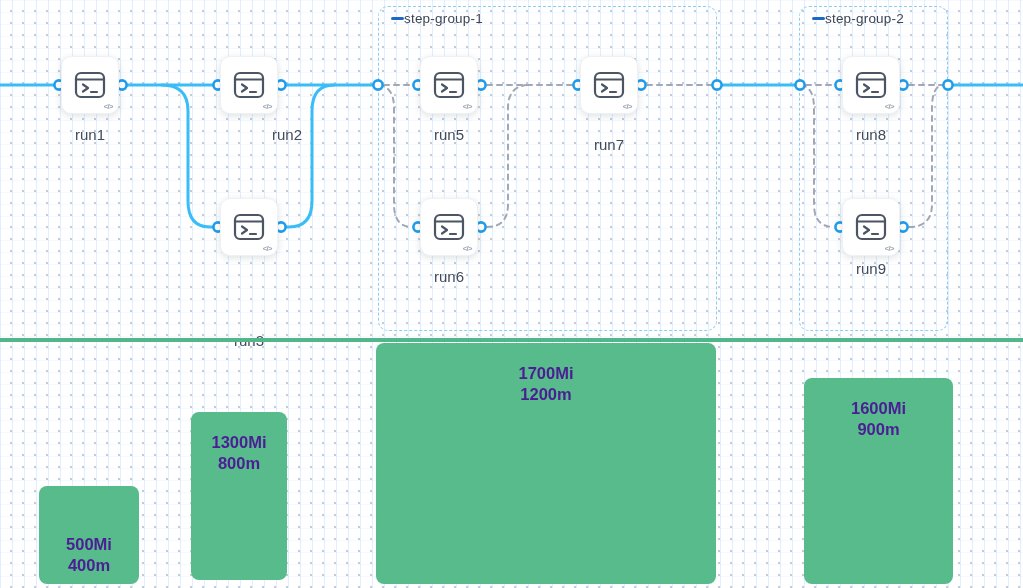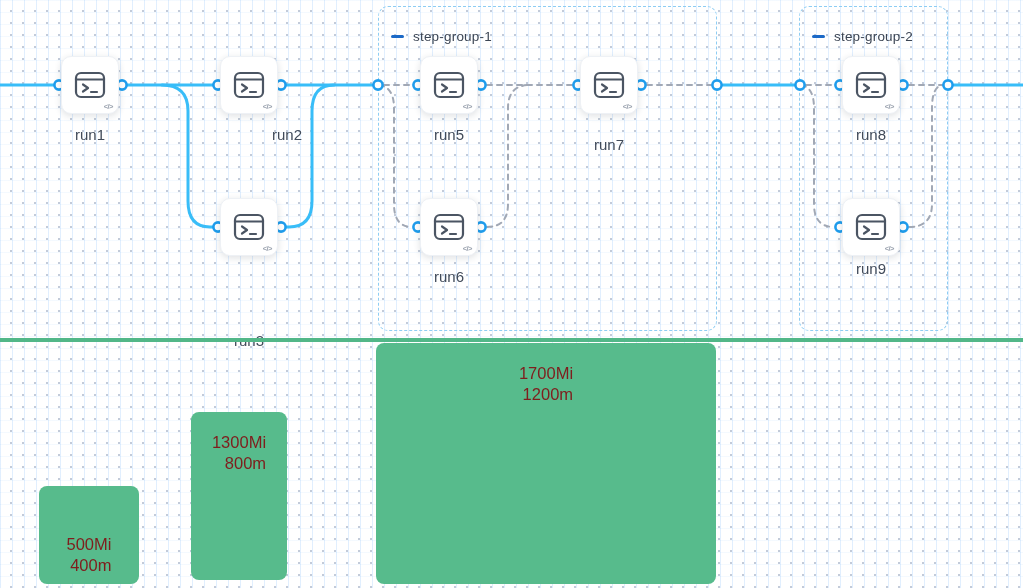--- a/index.html
+++ b/index.html
@@ -17,21 +17,21 @@
       linear-gradient(to bottom, rgba(147,197,253,.10) 1px, rgba(0,0,0,0) 1px);
     background-size:12px 12px,12px 12px,12px 12px;
     background-position:5px 5px,0 0,0 0;
   }
   .edges{position:absolute;left:0;top:0;z-index:3;pointer-events:none;}
   .group{
     position:absolute;z-index:2;
     border:1.5px dashed #8ecdf3;border-radius:10px;
     box-sizing:border-box;background:transparent;
   }
-  .group-header{position:absolute;top:22px;left:12px;display:flex;align-items:center;gap:9px;justify-content:space-between;}
+  .group-header{position:absolute;top:4px;left:12px;display:flex;align-items:center;justify-content:space-between;}
   .dash-icon{width:13px;height:3.5px;background:#1b69c7;border-radius:2px;display:inline-block;}
   .group-label{font-size:13.5px;font-weight:500;color:#3b4554;letter-spacing:.2px;}
   .node{
     position:absolute;width:58px;height:58px;z-index:4;
     background:#fff;border:1px solid #eef1f5;border-radius:10px;
     box-shadow:0 2px 7px rgba(30,41,59,.14);
     display:flex;align-items:center;justify-content:center;box-sizing:border-box;
   }
   .code-badge{
     position:absolute;right:5px;bottom:2px;
@@ -41,21 +41,21 @@
     position:absolute;width:90px;z-index:4;text-align:center;
     font-size:15px;color:#414b5a;
   }
   .separator{position:absolute;left:0;top:338px;width:1023px;height:4px;background:#52b788;z-index:5;}
   .bar{
     position:absolute;z-index:5;background:#57bb8c;border-radius:8px;
     display:flex;flex-direction:column;align-items:center;
     padding-top:20px;box-sizing:border-box;
   }
   .bar.short{padding-top:48px;}
-  .bar-text{text-align:right;font-size:16.5px;font-weight:400;color:#7f1d1d;line-height:21px;}
+  .bar-text{text-align:center;font-size:16.5px;font-weight:700;color:#4c1d95;line-height:21px;}
 </style>
 </head>
 <body>
 
 <div class="canvas">
 
   <div class="group" style="left:378px;top:6px;width:339px;height:325px;">
     <div class="group-header">
       <span class="dash-icon"></span>
       <span class="group-label">step-group-1</span>
@@ -214,14 +214,20 @@
       <div>1300Mi</div>
       <div>800m</div>
     </div>
   </div>
   <div class="bar" style="left:376px;top:343px;width:340px;height:241px;">
     <div class="bar-text">
       <div>1700Mi</div>
       <div>1200m</div>
     </div>
   </div>
+  <div class="bar" style="left:804px;top:378px;width:149px;height:206px;">
+    <div class="bar-text">
+      <div>1600Mi</div>
+      <div>900m</div>
+    </div>
+  </div>
 
 </div>
 
 </body></html>

